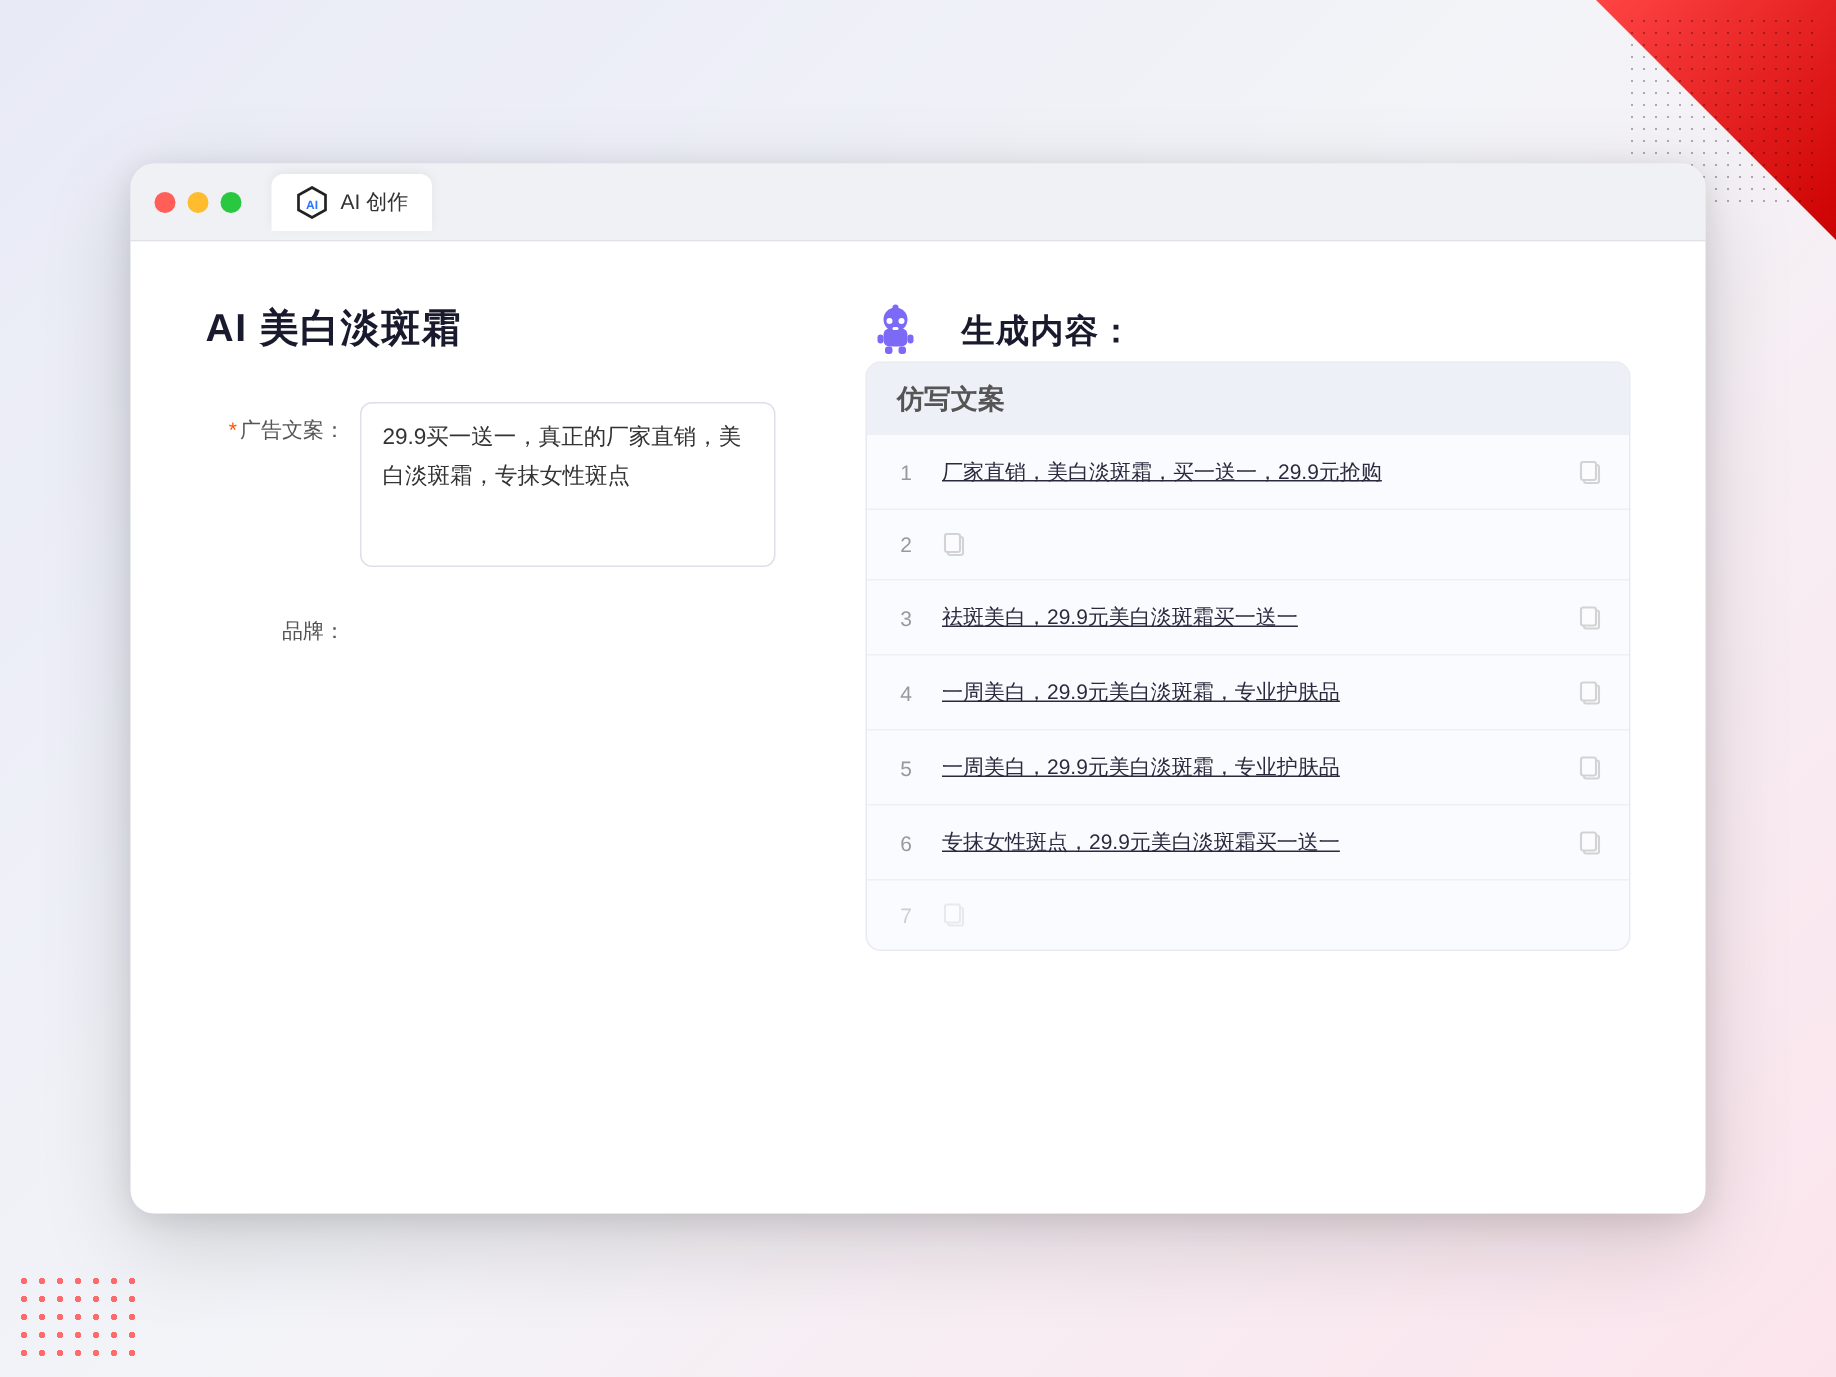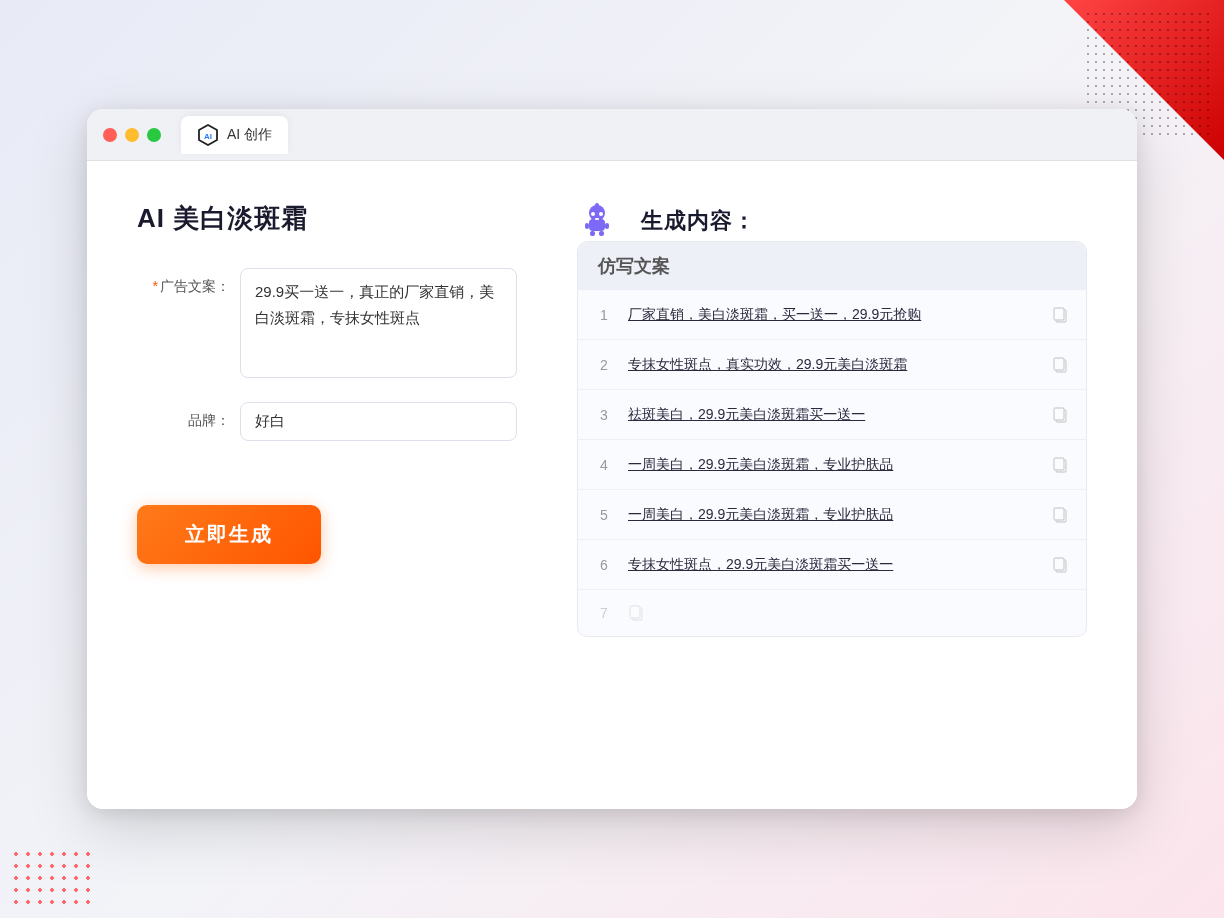--- a/index.html
+++ b/index.html
@@ -281,24 +281,22 @@
           <span class="required-mark">*</span>广告文案：
         </label>
         <textarea class="form-input" style="">29.9买一送一，真正的厂家直销，美白淡斑霜，专抹女性斑点</textarea>
       </div>
 
       
 
       
       <div class="form-row">
         <label class="form-label">品牌：</label>
-        <input type="text" class="form-input" value="好白" style="">
-      </div>
-
-      <button class="generate-btn">立即生成</button>
+      </div>
+
     </div>
 
     <div class="right-panel">
       <div class="right-header">
 
         <svg class="robot-icon" viewBox="0 0 40 40" width="40" height="40">
           <circle cx="20" cy="12" r="8" fill="#7c6af7"></circle>
           <rect x="12" y="18" width="16" height="12" rx="4" fill="#7c6af7"></rect>
           <circle cx="16" cy="13" r="2" fill="white"></circle>
           <circle cx="24" cy="13" r="2" fill="white"></circle>
@@ -320,21 +318,20 @@
             <div class="result-item">
               <span class="result-num">1</span>
               <span class="result-text">厂家直销，美白淡斑霜，买一送一，29.9元抢购</span>
               <svg class="copy-icon" viewBox="0 0 18 18" width="18" height="18">
                 <rect x="4" y="4" width="10" height="12" rx="1.5" fill="none" stroke="#999" stroke-width="1.4"></rect>
       <rect x="2" y="2" width="10" height="12" rx="1.5" fill="white" stroke="#999" stroke-width="1.4"></rect>
               </svg>
             </div>
             <div class="result-item">
               <span class="result-num">2</span>
-              <span class="result-text">专抹女性斑点，真实功效，29.9元美白淡斑霜</span>
               <svg class="copy-icon" viewBox="0 0 18 18" width="18" height="18">
                 <rect x="4" y="4" width="10" height="12" rx="1.5" fill="none" stroke="#999" stroke-width="1.4"></rect>
       <rect x="2" y="2" width="10" height="12" rx="1.5" fill="white" stroke="#999" stroke-width="1.4"></rect>
               </svg>
             </div>
             <div class="result-item">
               <span class="result-num">3</span>
               <span class="result-text">祛斑美白，29.9元美白淡斑霜买一送一</span>
               <svg class="copy-icon" viewBox="0 0 18 18" width="18" height="18">
                 <rect x="4" y="4" width="10" height="12" rx="1.5" fill="none" stroke="#999" stroke-width="1.4"></rect>

